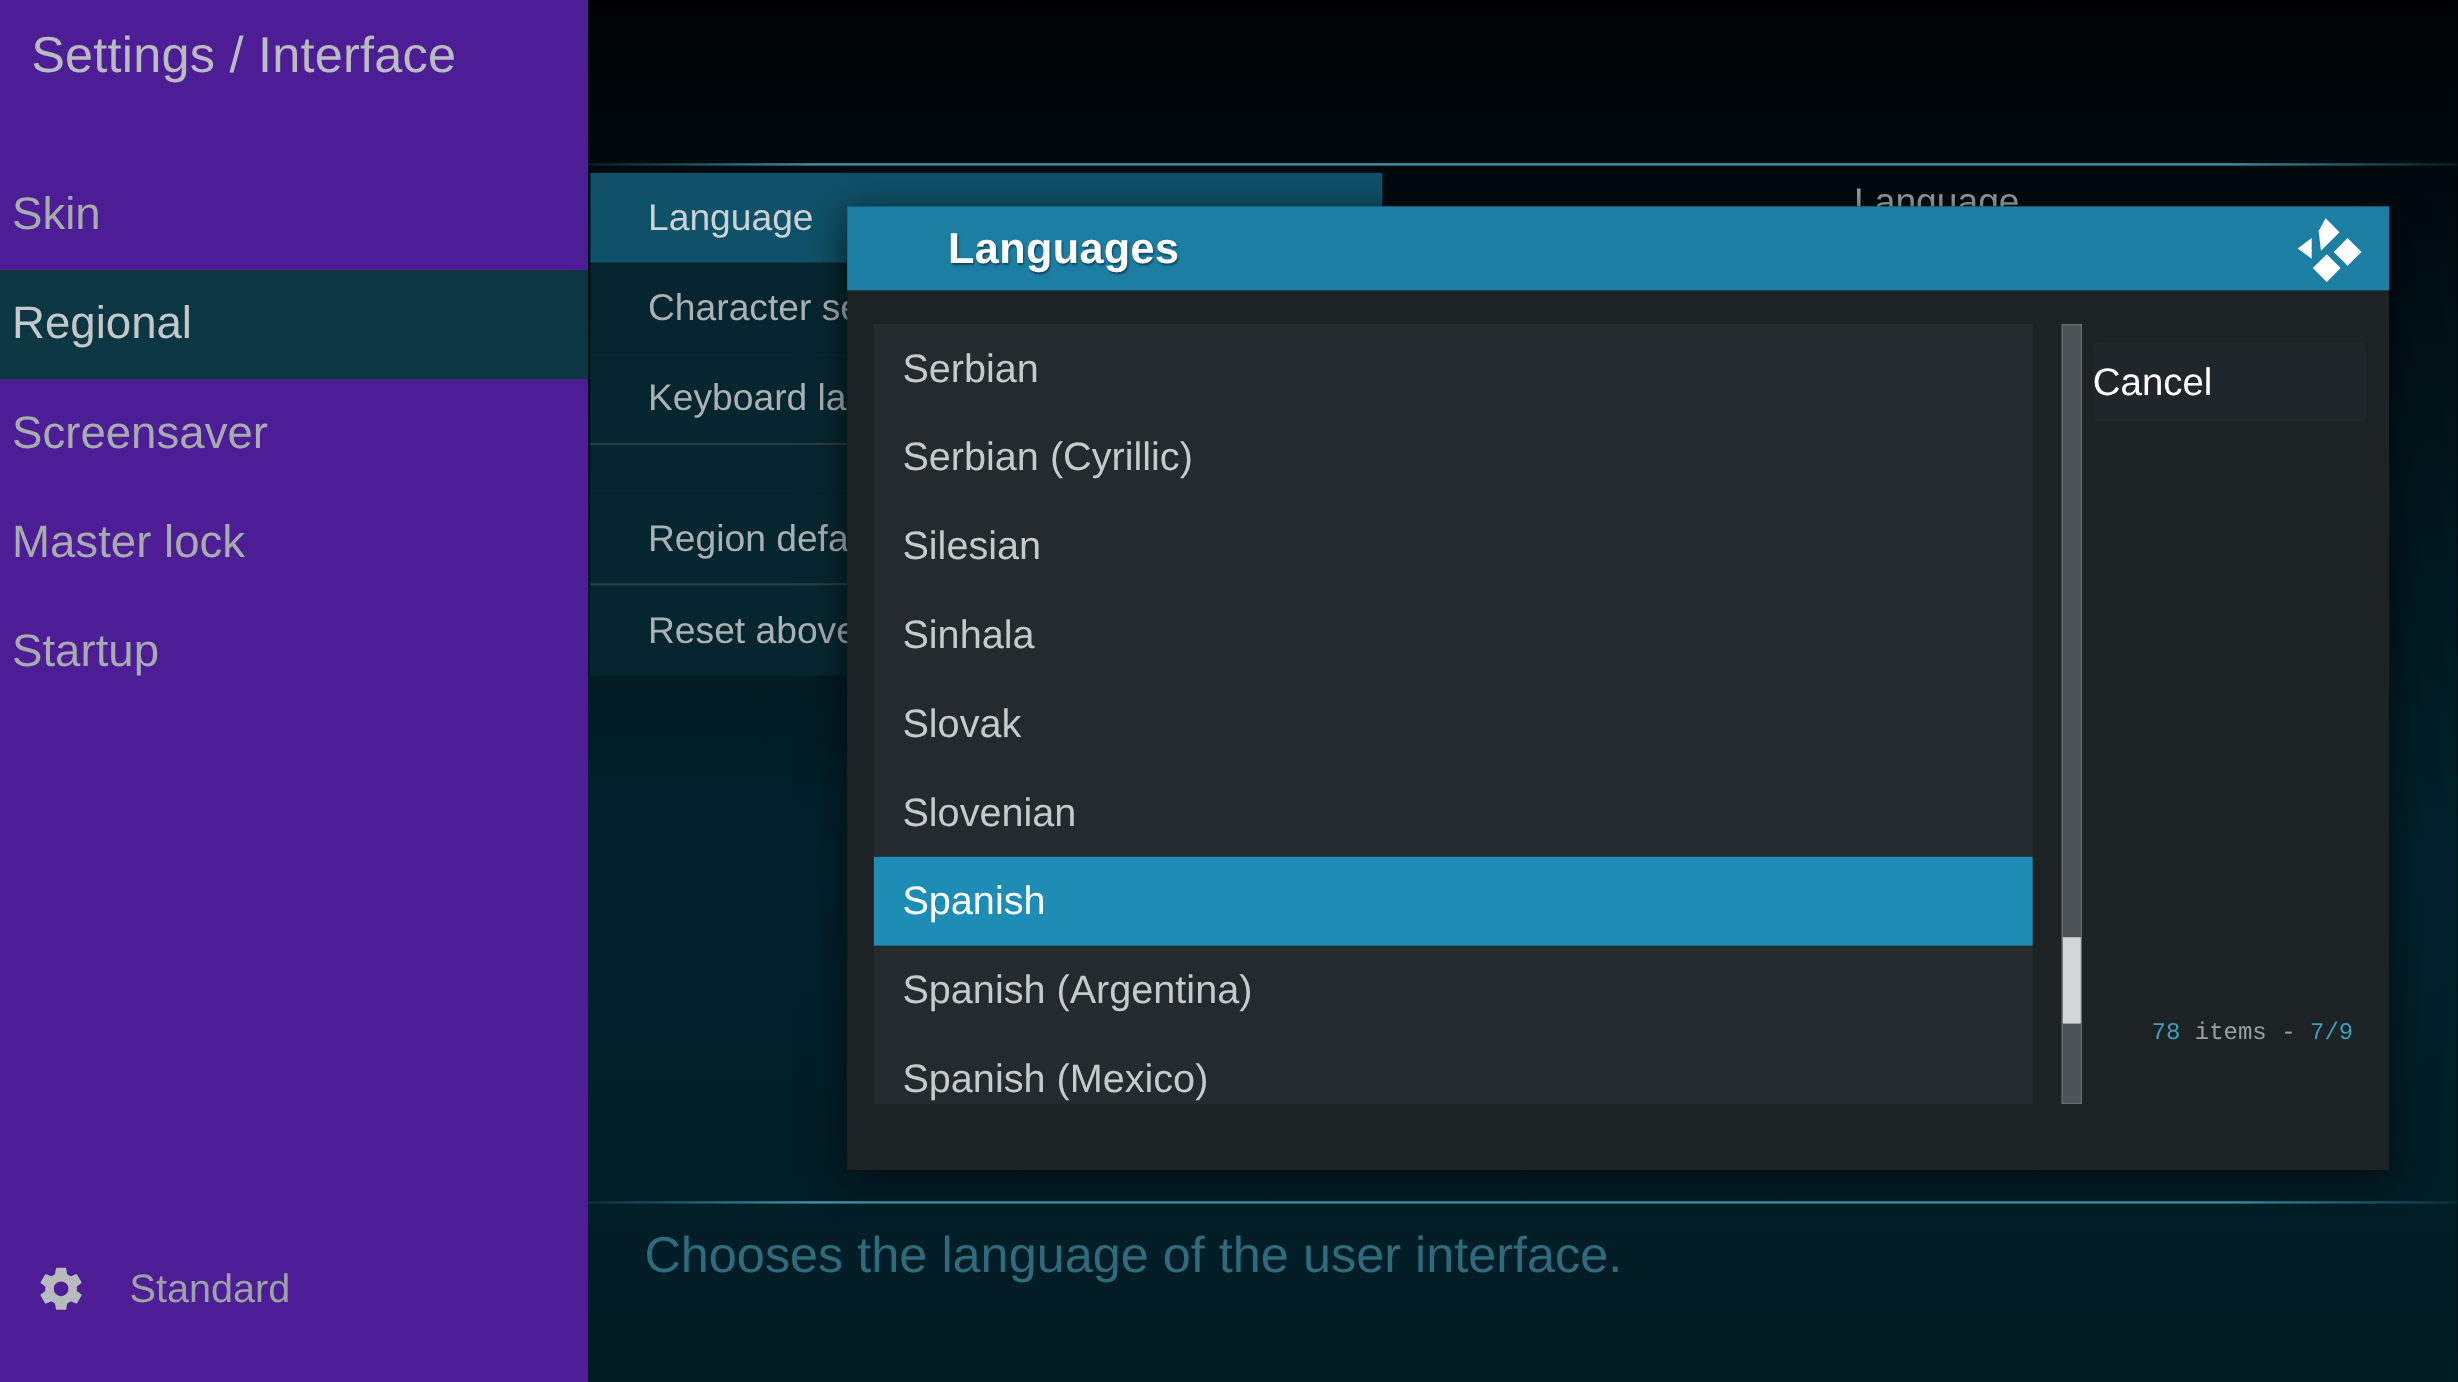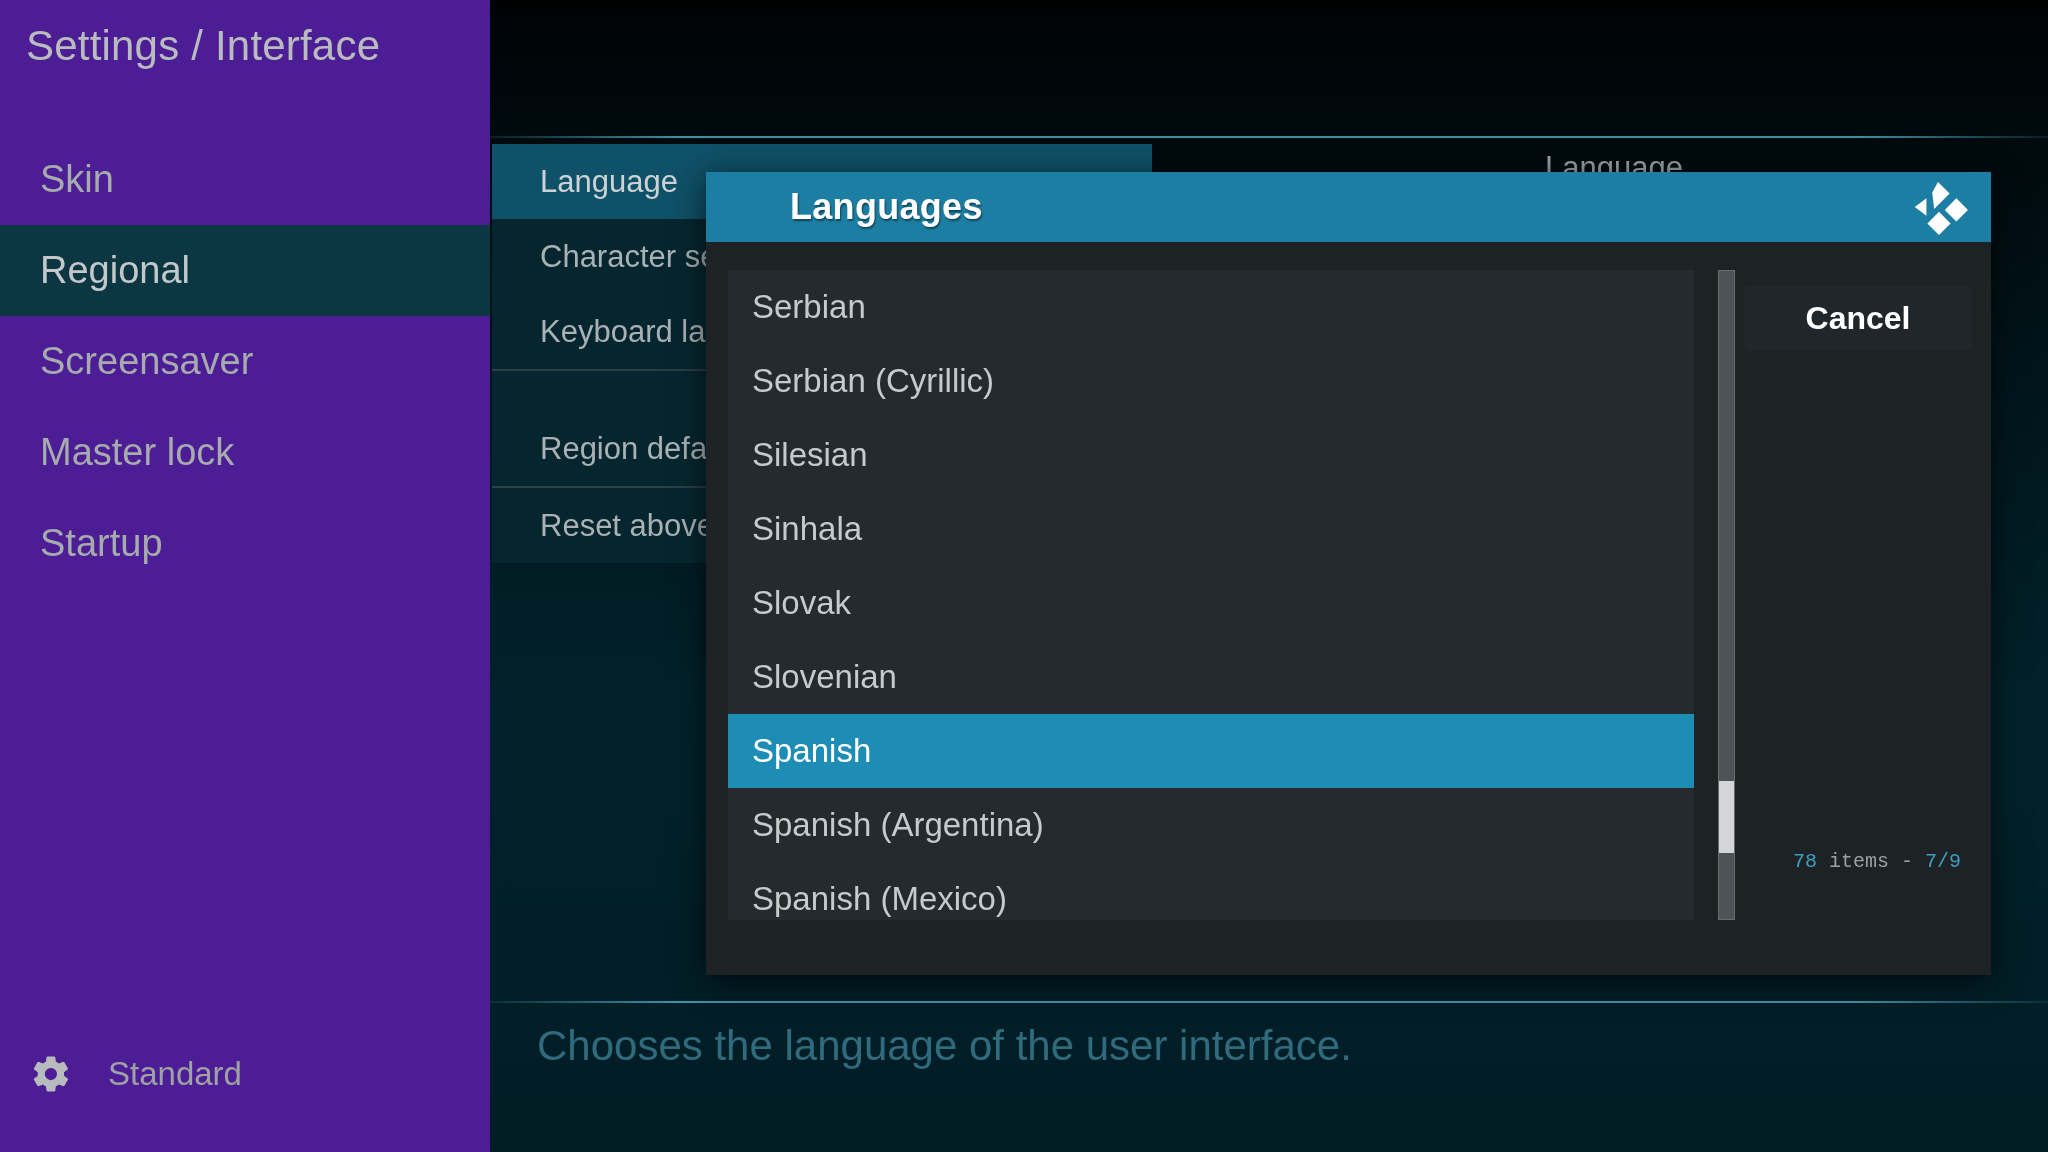--- a/index.html
+++ b/index.html
@@ -42,21 +42,21 @@
   }
   .page-title {
     position:absolute; left:26px; top:22px;
     font-size:42px; color:#b9bcbe; font-weight:400;
     letter-spacing:0.2px;
     white-space:nowrap;
   }
   .cat-list { position:absolute; left:0; top:134px; width:490px; }
   .cat-item {
     height:91px; display:flex; align-items:center;
-    padding-left:40px;
+    padding-left:10px;
     font-size:38px; color:#a6abad; font-weight:400;
   }
   .cat-item.selected {
     background:#0d3643;
     color:#c3c8ca;
   }
 
   .profile-row {
     position:absolute; left:30px; bottom:57px;
     display:flex; align-items:center; gap:36px;
@@ -136,22 +136,22 @@
     position:absolute; left:0; width:15px; height:72px;
     top:510px;
     background:#d2d6d8;
   }
 
   .cancel-btn {
     position:absolute; left:1038px; top:43px;
     width:228px; height:66px;
     background:#20262a;
     border-radius:5px;
-    display:flex; align-items:center; justify-content:center;
-    font-size:32px; font-weight:bold; color:#ffffff;
+    display:flex; align-items:center; justify-content:flex-start;
+    font-size:32px; font-weight:normal; color:#ffffff;
   }
 
   .items-count {
     position:absolute; right:30px; bottom:27px;
     font-size:20px; color:#9aa0a3;
     white-space:nowrap;
     font-family:Liberation Mono, monospace;
   }
   .items-count .num { color:#3f9dc0; }
 </style>

